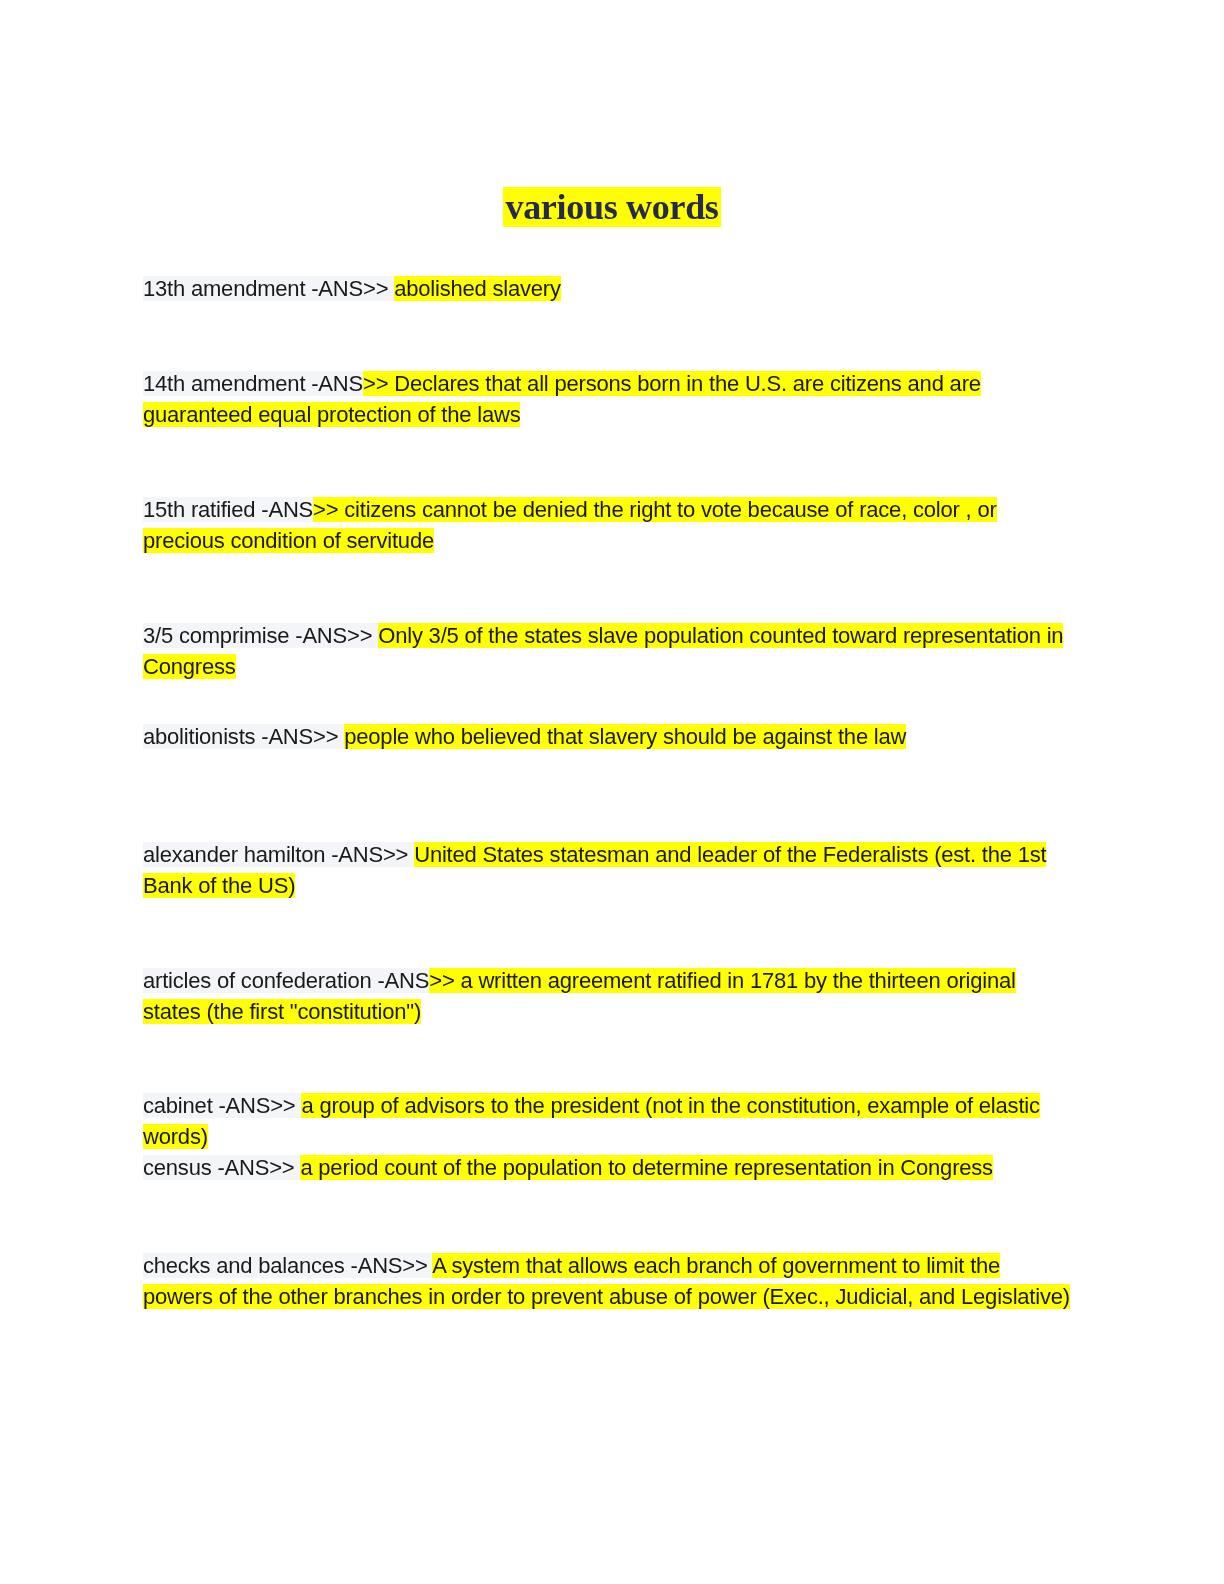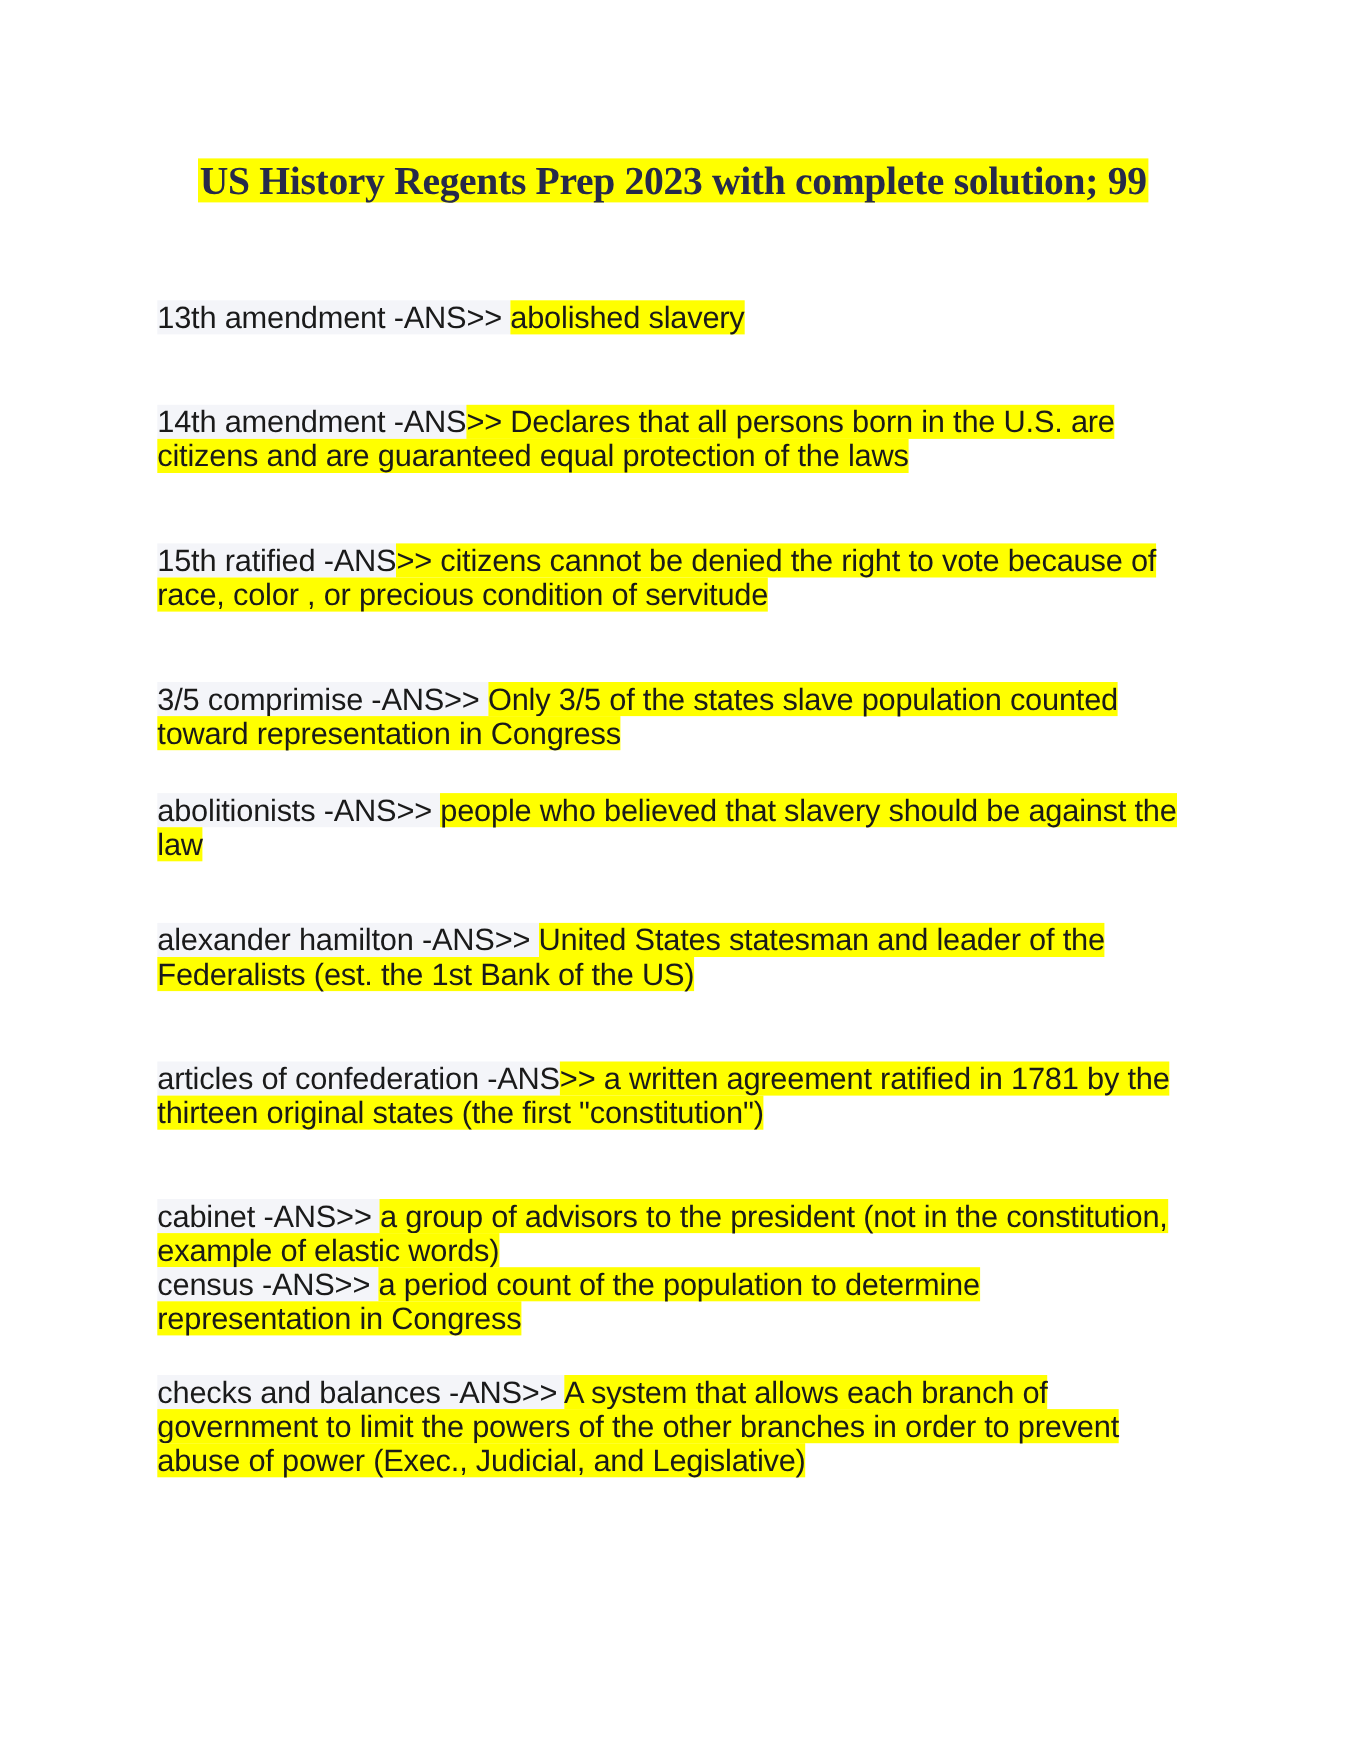--- a/index.html
+++ b/index.html
@@ -6,30 +6,31 @@
   body { width: 1224px; height: 1584px; position: relative; overflow: hidden;
          font-family: "Liberation Sans", sans-serif; color: #1a1a1a; }
   .title {
     position: absolute; left: 0; top: 143px; width: 1224px; text-align: center;
     font-family: "Liberation Serif", serif; font-weight: bold; font-size: 36px;
     line-height: 43px; color: #262a4a; letter-spacing: -0.3px;
   }
   .title span { background: #ffff00; padding: 0 2px; }
   .entry {
     position: absolute; left: 143px; width: 930px;
-    font-size: 28px; line-height: 31px; letter-spacing: -0.2px;
+    font-size: 22px; line-height: 31px; letter-spacing: -0.2px;
   }
   .term { background: #f4f5f9; }
   .ans { background: #ffff00; }
 </style>
 </head>
 <body>
 
 <div class="title">
-  <span>US History Regents Prep 2023 with complete solution; 99</span><br>
+  <br>
+  <span>various words</span>
 </div>
 
 <div class="entry" style="top:273px"><span class="term">13th amendment -ANS&gt;&gt;  </span><span class="ans">abolished slavery</span></div>
 
 <div class="entry" style="top:368px"><span class="term">14th amendment -ANS</span><span class="ans">&gt;&gt;  Declares that all persons born in the U.S. are citizens and are guaranteed equal protection of the laws</span></div>
 
 <div class="entry" style="top:494px"><span class="term">15th ratified -ANS</span><span class="ans">&gt;&gt;  citizens cannot be denied the right to vote because of race, color , or precious condition of servitude</span></div>
 
 <div class="entry" style="top:620px"><span class="term">3/5 comprimise -ANS&gt;&gt;  </span><span class="ans">Only 3/5 of the states slave population counted toward representation in Congress</span></div>
 

